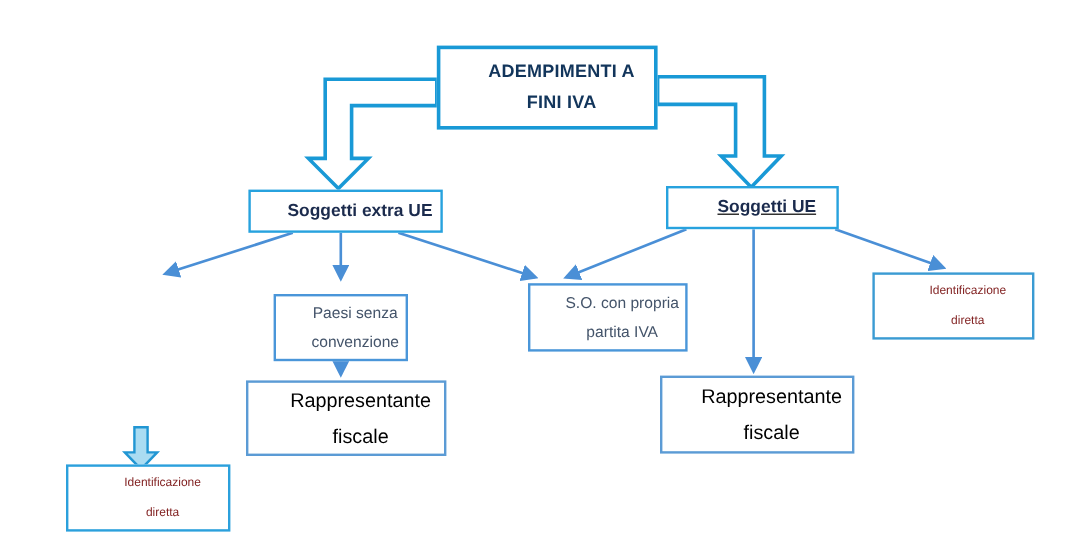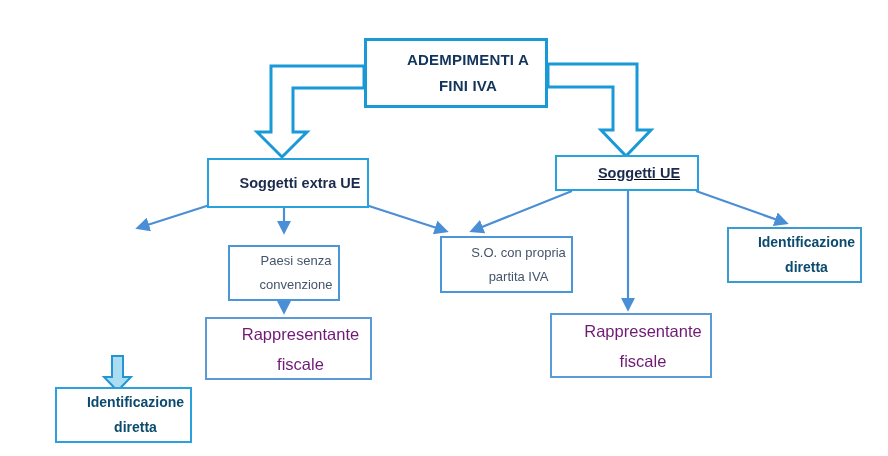--- a/index.html
+++ b/index.html
@@ -24,21 +24,21 @@
 
   
   .node-root{
     left:364px;top:38px;width:184px;height:70px;
     border:3px solid #1999d6;
   }
   .node-root .node-label{
     font-weight:bold;font-size:15px;line-height:26px;color:#12355b;letter-spacing:.2px;
   }
   .node-extra-ue{
-    left:207px;top:158px;width:162px;height:50px;
+    left:207px;top:158px;width:162px;height:36px;
     border:2px solid #27a2de;
   }
   .node-ue{
     left:555px;top:155px;width:144px;height:36px;
     border:2px solid #27a2de;
     text-decoration:underline;
   }
   .node-extra-ue .node-label,.node-ue .node-label{
     font-weight:bold;font-size:14.5px;color:#1b2b4d;
   }
@@ -62,32 +62,32 @@
   }
   .node-ident-dx{
     left:727px;top:227px;width:135px;height:56px;
     border:2px solid #3a9bd3;
   }
   .node-ident-sx{
     left:55px;top:387px;width:137px;height:56px;
     border:2px solid #2ba0dc;
   }
   .node-ident-dx .node-label,.node-ident-sx .node-label{
-    font-weight:bold;font-size:14px;line-height:25px;color:#0c4a6e;
+    font-weight:normal;font-size:10px;line-height:25px;color:#7f1d1d;
   }
   .node-rapp-sx{
     left:205px;top:317px;width:167px;height:63px;
     border:2px solid #5b9bd5;
   }
   .node-rapp-dx{
     left:550px;top:313px;width:162px;height:65px;
     border:2px solid #5b9bd5;
   }
   .node-rapp-sx .node-label,.node-rapp-dx .node-label{
-    font-size:16.5px;line-height:30px;color:#701a75;
+    font-size:16.5px;line-height:30px;color:#000000;
   }
 </style>
 </head>
 <body>
 
 <div class="canvas">
 
   <svg class="edge-layer" width="888" height="456" viewBox="0 0 888 456">
     <defs>
       <marker id="arrow" viewBox="0 0 10 10" refX="8" refY="5" markerWidth="6.5" markerHeight="6.5" orient="auto-start-reverse">

